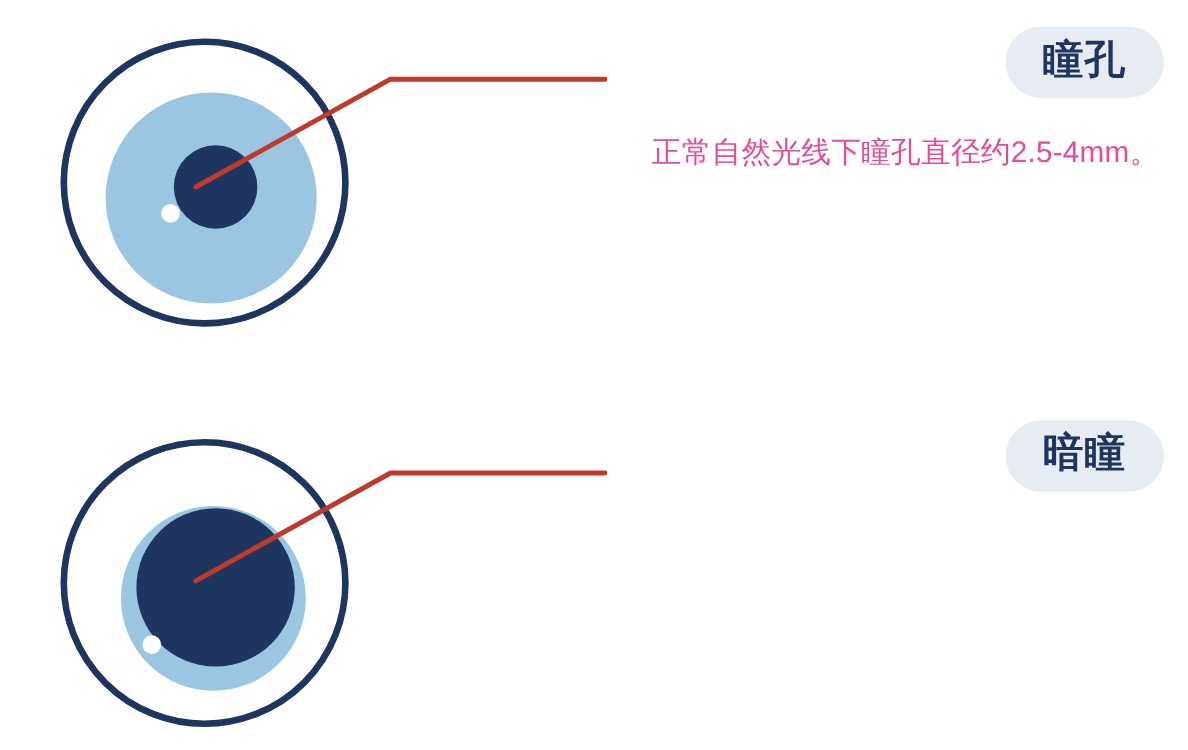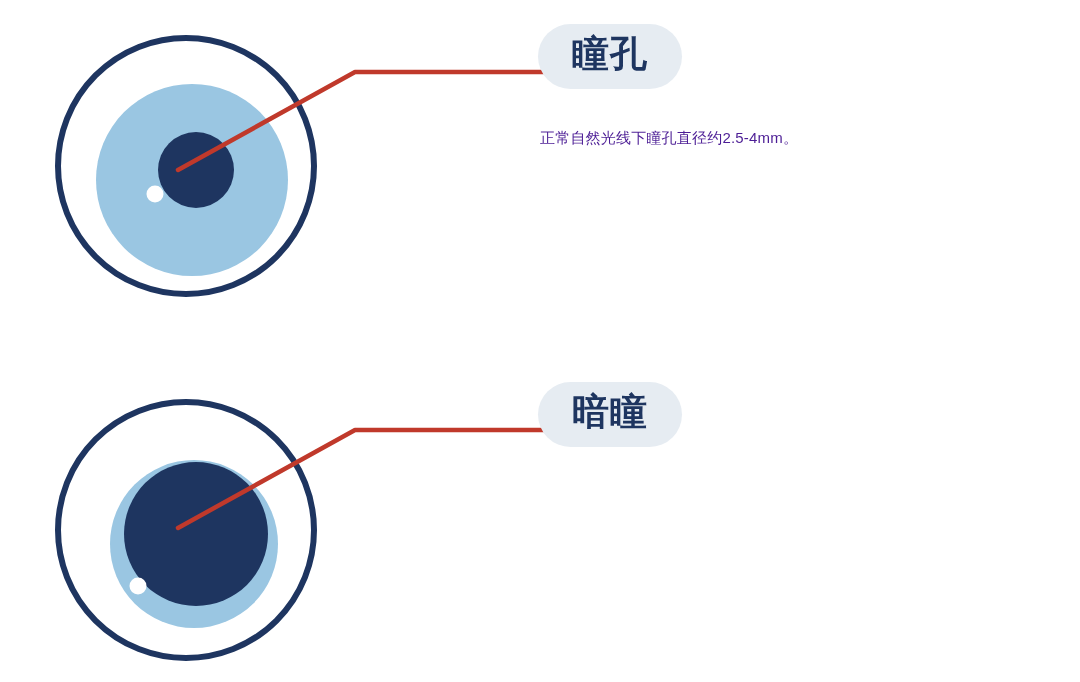--- a/index.html
+++ b/index.html
@@ -21,20 +21,21 @@
     inset: 0;
     width: 1080px;
     height: 682px;
   }
 
   
   .eye-block {
     position: absolute;
     left: 0;
     width: 1080px;
+    text-align: right;
   }
   .eye-block--pupil { top: 0; height: 341px; }
   .eye-block--dark  { top: 358px; height: 341px; padding-left: 11px; }
 
   
   .eye-figure {
     position: absolute;
     left: 48px;
     top: 16px;
     width: 290px;
@@ -68,23 +69,23 @@
     padding: 9px 34px 13px 34px;
     color: #1e3560;
     font-size: 37px;
     font-weight: bold;
     line-height: 1.16;
     letter-spacing: 1px;
     white-space: nowrap;
   }
 
   .body-text {
-    margin: 2px;
-    color: #4c1d95;
-    font-size: 15px;
+    margin: 16px;
+    color: #ec4899;
+    font-size: 27px;
     line-height: 42px;
     letter-spacing: 0.2px;
     font-weight: 500;
     width: 500px;
   }
 
   .eye-block--pupil .body-text { margin-top: 28px; }
   .eye-block--dark  .body-text { margin-top: 26px; }
 </style>
 </head>

